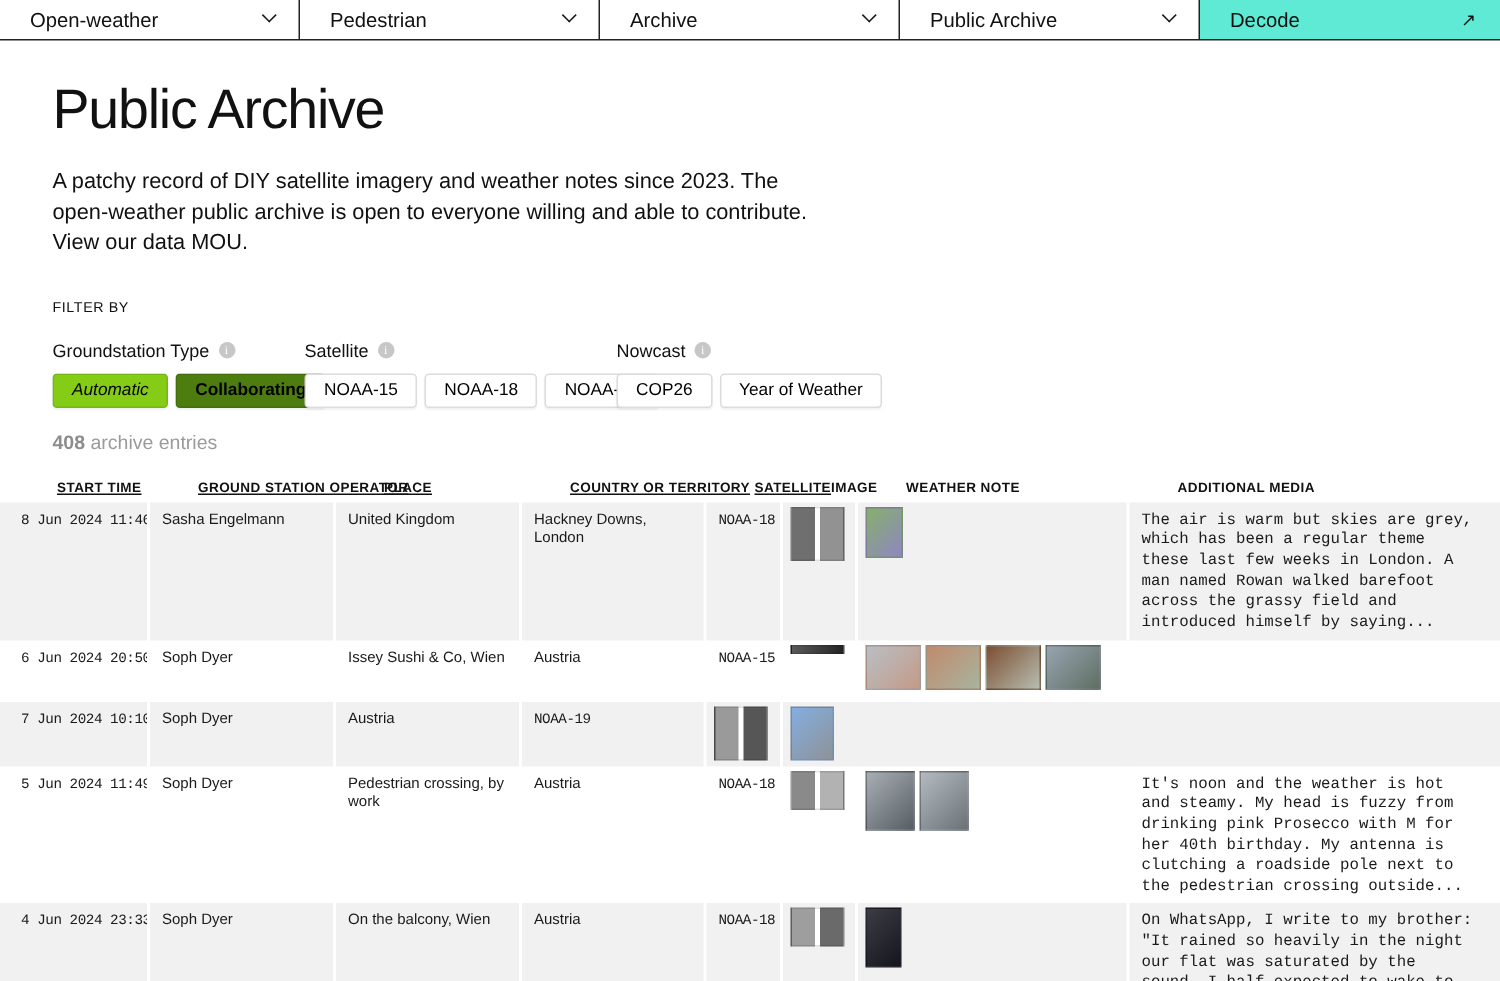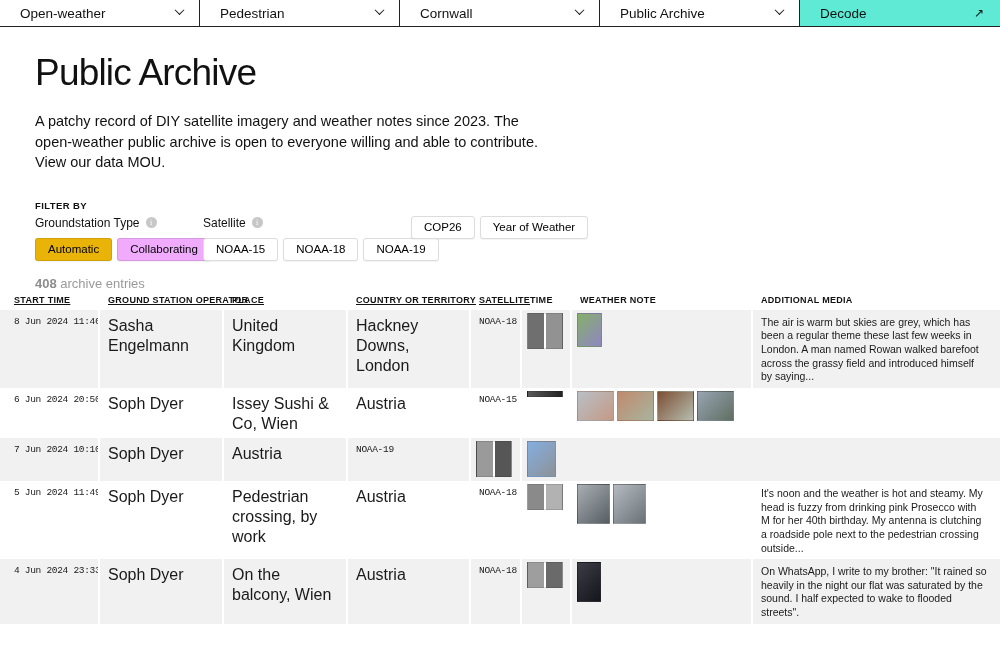--- a/index.html
+++ b/index.html
@@ -16,69 +16,69 @@
     transform:rotate(45deg) translate(-1px,-1px); margin-top:-3px; }
   .ext-arrow { font-size:12px; line-height:1; }
 
   
   .container { padding:0 35px; }
   h1 { font-size:37px; font-weight:400; letter-spacing:-0.8px; margin-top:25px; }
   .intro { margin-top:17px; font-size:14.5px; line-height:1.42; }
   .intro span { display:block; }
 
   
-  .filter-by { margin-top:27px; font-size:9.5px; font-weight:700; letter-spacing:0.4px; }
-  .fgroups { display:flex; margin-top:5px; }
+  .filter-by { margin-top:27px; font-size:9.5px; font-weight:400; letter-spacing:0.4px; }
+  .fgroups { display:flex; margin-top:16px; }
   .fgroup-1 { width:168px; } .fgroup-2 { width:208px; } .fgroup-3 { flex:1; }
   .glabel { font-size:12px; display:flex; align-items:center; margin-bottom:8px; }
   .info { width:11px; height:11px; border-radius:50%; background:#c7c7c7; color:#fff;
     display:inline-flex; align-items:center; justify-content:center; margin-left:6px;
     font-size:8px; cursor:pointer; }
   .info::after { content:"i"; font-family:"Liberation Serif", serif; }
   .fbtns { display:flex; gap:5px; }
   .fbtn { font-size:11.5px; padding:4px 12px 5px; border-radius:3px; border:1px solid #dcdcdc;
     background:#fff; cursor:pointer; white-space:nowrap; box-shadow:0 1px 1px rgba(0,0,0,0.05); }
   .fbtn.colored { border-color:rgba(0,0,0,0.10); }
   .count { margin-top:15px; font-size:13px; color:#9a9a9a; }
   .count b { font-weight:700; color:#8d8d8d; }
 
   
   .grid8 { display:grid; grid-template-columns:100px 124px 124px 123px 51px 50px 181px 1fr; }
-  .thead { margin-top:4px; align-items:end; }
+  .thead { margin-top:18px; align-items:end;padding-left:24px; }
   .th { font-size:9px; font-weight:700; letter-spacing:0.3px; padding:0 6px 5px 8px;
     white-space:nowrap; }
   .th:first-child { padding-left:14px; }
   .th.sortable { text-decoration:underline; cursor:pointer; }
   .row { min-height:41px; }
   .row:nth-child(odd) { background:#f1f1f1; }
   .cell { padding:6px 8px 4px; border-right:2px solid #fff; overflow:hidden; }
   .cell:first-child { padding-left:14px; }
-  .cell:last-child { border-right:none; padding-right:13px; }
+  .cell:last-child { border-right:none; padding-right:13px;font-family:Liberation Mono, monospace; }
   .mono { font-family:"Liberation Mono", monospace; font-size:9.5px; letter-spacing:-0.3px;
     white-space:nowrap; color:#1a1a1a; }
-  .txt { font-size:16px; line-height:1.25; color:#1a1a1a; }
+  .txt { font-size:10px; line-height:1.25; color:#1a1a1a; }
   .note { font-size:10.5px; line-height:1.3; color:#1a1a1a; }
   .thumb { display:inline-block; vertical-align:top; margin:0 3px 0 0; cursor:pointer;
     border:1px solid rgba(0,0,0,0.12); }
   .media-cell { overflow:visible; white-space:nowrap; }
 </style>
 </head>
 <body>
 
 <div class="nav">
   <div class="nav-item">
     <span>Open-weather</span>
     <span class="chev"></span>
   </div>
   <div class="nav-item">
     <span>Pedestrian</span>
     <span class="chev"></span>
   </div>
   <div class="nav-item">
-    <span>Cornwall</span>
+    <span>Archive</span>
     <span class="chev"></span>
   </div>
   <div class="nav-item">
     <span>Public Archive</span>
     <span class="chev"></span>
   </div>
   <div class="nav-item accent">
     <span>Decode</span>
     <span class="ext-arrow">↗</span>
   </div>
@@ -94,55 +94,59 @@
   </p>
 
   <div class="filter-by">FILTER BY</div>
   <div class="fgroups">
     <div class="fgroup-1">
       <div class="glabel">
         <span>Groundstation Type</span>
         <span class="info"></span>
       </div>
       <div class="fbtns">
-          <button class="fbtn colored" style="background: #eab308;">Automatic</button>
-          <button class="fbtn colored" style="background: #f0abfc;">Collaborating</button>
+          <button class="fbtn colored" style="background: #84cc16; font-style: italic;">Automatic</button>
+          <button class="fbtn colored" style="background: #4d7c0f; font-weight: bold;">Collaborating</button>
         </div>
     </div>
     <div class="fgroup-2">
       <div class="glabel">
         <span>Satellite</span>
         <span class="info"></span>
       </div>
       <div class="fbtns">
           <button class="fbtn">NOAA-15</button>
           <button class="fbtn">NOAA-18</button>
           <button class="fbtn">NOAA-19</button>
         </div>
     </div>
     <div class="fgroup-3">
+      <div class="glabel">
+        <span>Nowcast</span>
+        <span class="info"></span>
+      </div>
       <div class="fbtns">
           <button class="fbtn">COP26</button>
           <button class="fbtn">Year of Weather</button>
         </div>
     </div>
   </div>
 
   <div class="count">
     <b>408</b><span> archive entries</span>
   </div>
 </div>
 
 <div class="grid8 thead">
     <div class="th sortable">START TIME</div>
     <div class="th sortable">GROUND STATION OPERATOR</div>
     <div class="th sortable">PLACE</div>
     <div class="th sortable">COUNTRY OR TERRITORY</div>
     <div class="th sortable">SATELLITE</div>
-    <div class="th">TIME</div>
+    <div class="th">IMAGE</div>
     <div class="th">WEATHER NOTE</div>
     <div class="th">ADDITIONAL MEDIA</div>
   </div>
 <div>
     <div class="grid8 row">
       <div class="cell mono">8 Jun 2024 11:46:39</div>
       <div class="cell txt">Sasha Engelmann</div>
       <div class="cell txt">United Kingdom</div>
       <div class="cell txt">Hackney Downs, London</div>
       <div class="cell mono">NOAA-18</div>

